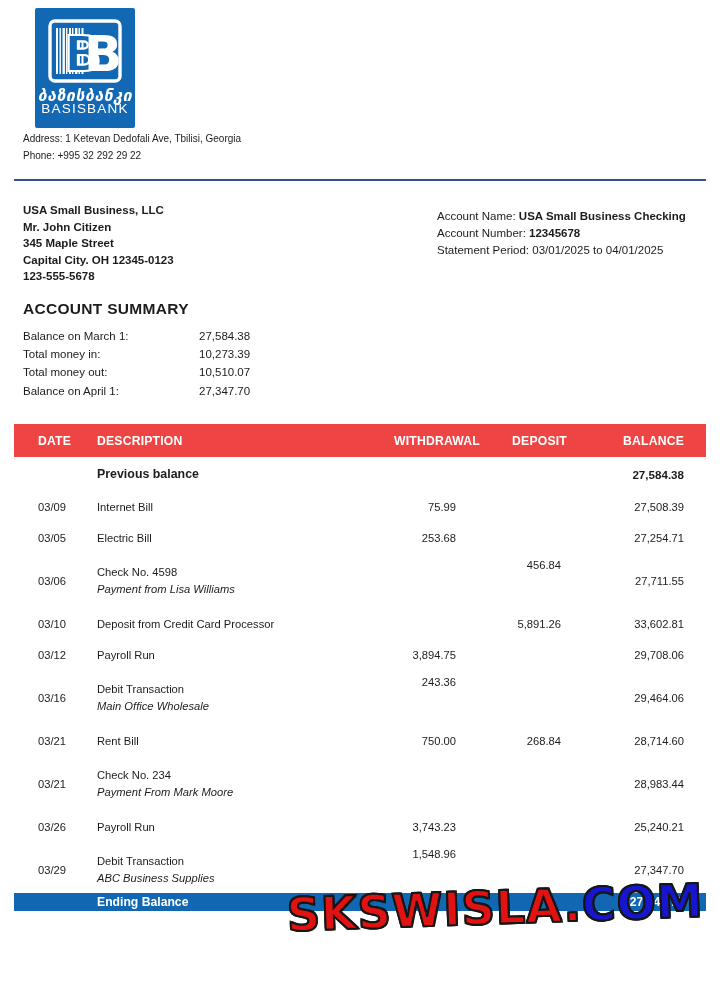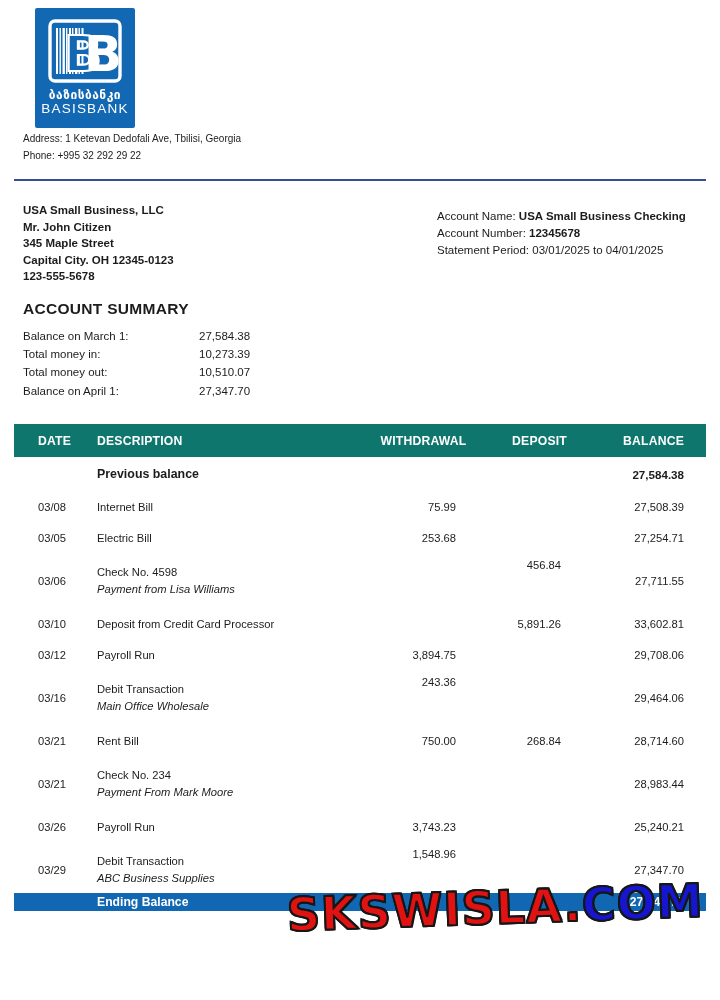--- a/index.html
+++ b/index.html
@@ -8,21 +8,21 @@
     font-family:"Liberation Sans", sans-serif;color:#1c1c1c;
   }
   .abs{position:absolute;}
 
   
   .logo{
     left:35px;top:8px;width:100px;height:120px;background:#1268b2;border-radius:2px;
     display:flex;flex-direction:column;align-items:center;color:#fff;
   }
   .logo svg{margin-top:11px;}
-  .logo .geo{font-family:"DejaVu Sans",sans-serif;font-weight:bold;font-size:12px;letter-spacing:.5px;margin-top:7px;line-height:11px;}
+  .logo .geo{font-family:"DejaVu Sans",sans-serif;font-weight:bold;font-size:16px;letter-spacing:.5px;margin-top:7px;line-height:11px;font-style:italic;}
   .logo .latin{font-weight:normal;font-size:13.5px;letter-spacing:1.2px;line-height:15px;}
 
   
   .contact{left:23px;top:130px;font-size:10px;line-height:17px;}
 
   .divider{left:14px;top:179px;width:692px;height:2px;background:#35508f;}
 
   .customer{left:23px;top:202px;font-size:11.5px;font-weight:bold;line-height:16.6px;}
 
   .acct-info{left:437px;top:208px;font-size:11.5px;line-height:17px;}
@@ -32,26 +32,26 @@
   .summary-title{left:23px;top:300px;font-size:15.5px;font-weight:bold;letter-spacing:.3px;}
   .summary{left:23px;top:327px;font-size:11.5px;line-height:18.2px;}
   .summary .lab{display:inline-block;width:176px;}
 
   
   table.txn{
     position:absolute;left:14px;top:424px;width:692px;border-collapse:collapse;table-layout:fixed;
     font-size:11.2px;
   }
   table.txn thead th{
-    background:#0f766e;color:#ffffff;font-size:12.2px;font-weight:bold;height:31px;
+    background:#ef4444;color:#ffffff;font-size:12.2px;font-weight:bold;height:31px;
     letter-spacing:.2px;
   }
   th.c-date{text-align:left;padding-left:24px;}
   th.c-desc{text-align:left;padding-left:2px;}
-  th.c-wd{padding-right:6px;}
+  th.c-wd{text-align:right;padding-right:6px;}
   th.c-dep{text-align:right;padding-right:6px;}
   th.c-bal{text-align:right;padding-right:22px;}
 
   td{vertical-align:middle;height:29px;}
   td.c-date{padding-left:24px;}
   td.c-desc{padding-left:2px;}
   td.c-wd{text-align:right;padding-right:30px;}
   td.c-dep{text-align:right;padding-right:12px;}
   td.c-bal{text-align:right;padding-right:22px;}
 
@@ -156,21 +156,21 @@
     </thead>
     <tbody>
       <tr class="prev">
         <td class="c-date"></td>
         <td class="c-desc">Previous balance</td>
         <td class="c-wd"></td>
         <td class="c-dep"></td>
         <td class="c-bal">27,584.38</td>
       </tr>
     <tr>
-      <td class="c-date">03/08</td>
+      <td class="c-date">03/09</td>
       <td class="c-desc">
         <div class="d1">Internet Bill</div>
 
       </td>
       <td class="c-wd">75.99</td>
       <td class="c-dep"></td>
       <td class="c-bal">27,508.39</td>
     </tr>
         <tr>
       <td class="c-date">03/05</td>

